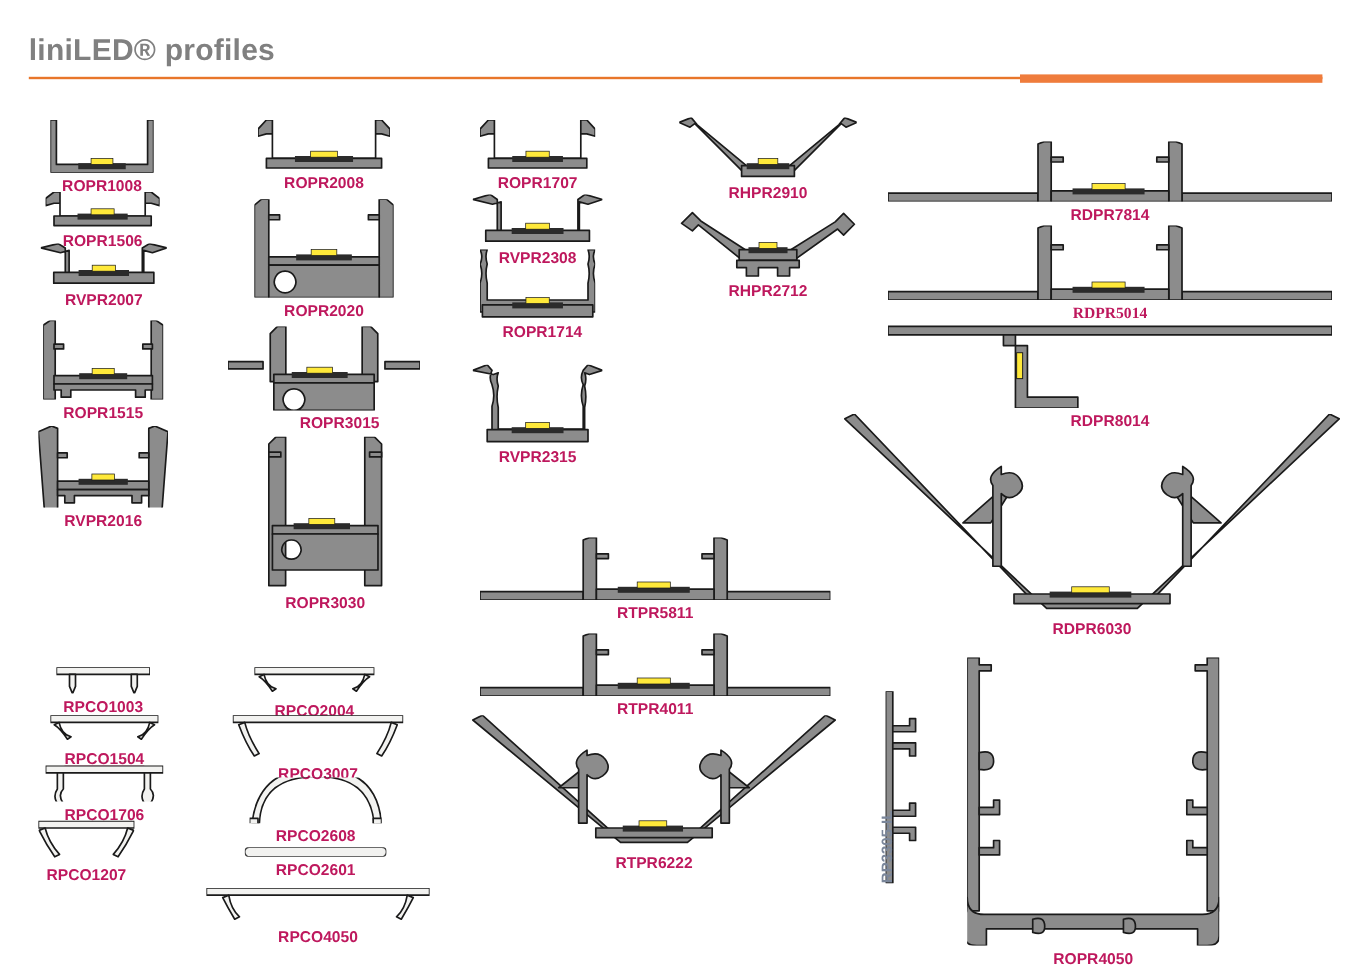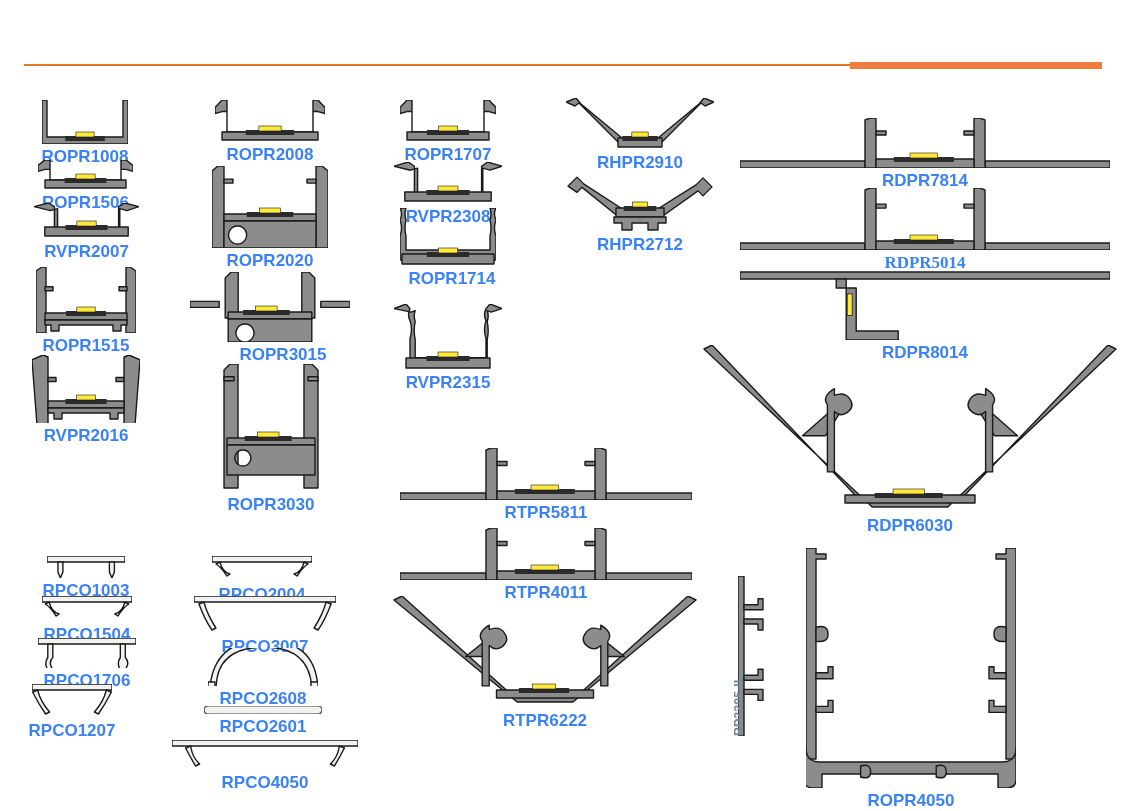--- a/index.html
+++ b/index.html
@@ -35,37 +35,38 @@
   .url{
     position:absolute;left:0;top:757px;width:1124px;text-align:center;
     color:#ef7c3c;font-size:19px;font-weight:bold;
   }
 
   
   .item{position:absolute;}
   .item svg{display:block;}
   .lbl{
     position:absolute;
-    font-size:17px;font-weight:bold;color:#3b82f6;
+    font-size:13px;font-weight:bold;color:#be185d;
     white-space:nowrap;text-align:center;
     left:50%;transform:translateX(-50%);
   }
   .lbl-rot{
     position:absolute;
     font-size:12.5px;font-weight:bold;color:#7a869a;
     white-space:nowrap;
     transform:rotate(-90deg);
     transform-origin:left top;
   }
 </style>
 </head>
 <body>
 
 <div class="page">
 
+  <div class="hdr-title">liniLED® profiles</div>
   <div class="hdr-rule"></div>
 
   <div class="logo-bar"></div>
 
 
   <div id="profiles">
       <div class="item" style="left: 42px; top: 100px; width: 86px; height: 66px;">
         <svg width="86" height="44" viewBox="0 0 86 44" xmlns="http://www.w3.org/2000/svg">
           <path d="M0,0 h5 v37 h76 v-37 h5 v44 h-86 z" fill="#8c8c8c" stroke="#1a1a1a" stroke-width="1.4" stroke-linejoin="round"></path>
           <rect x="23.220000000000002" y="36" width="39.56" height="5" fill="#2b2b2b"></rect>

